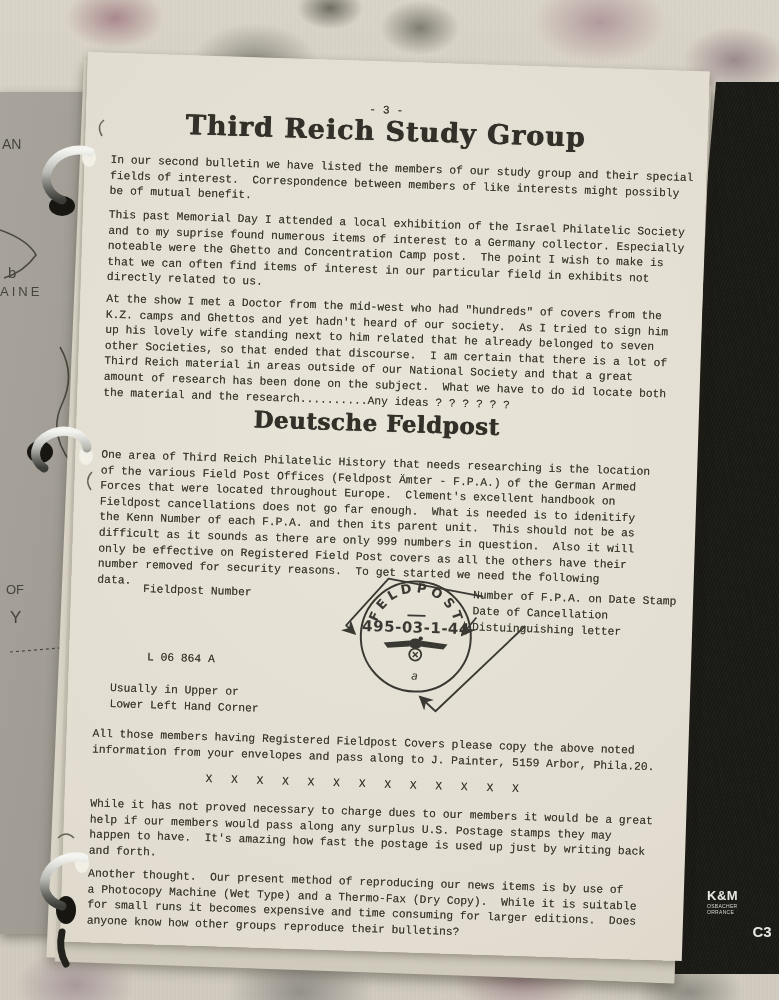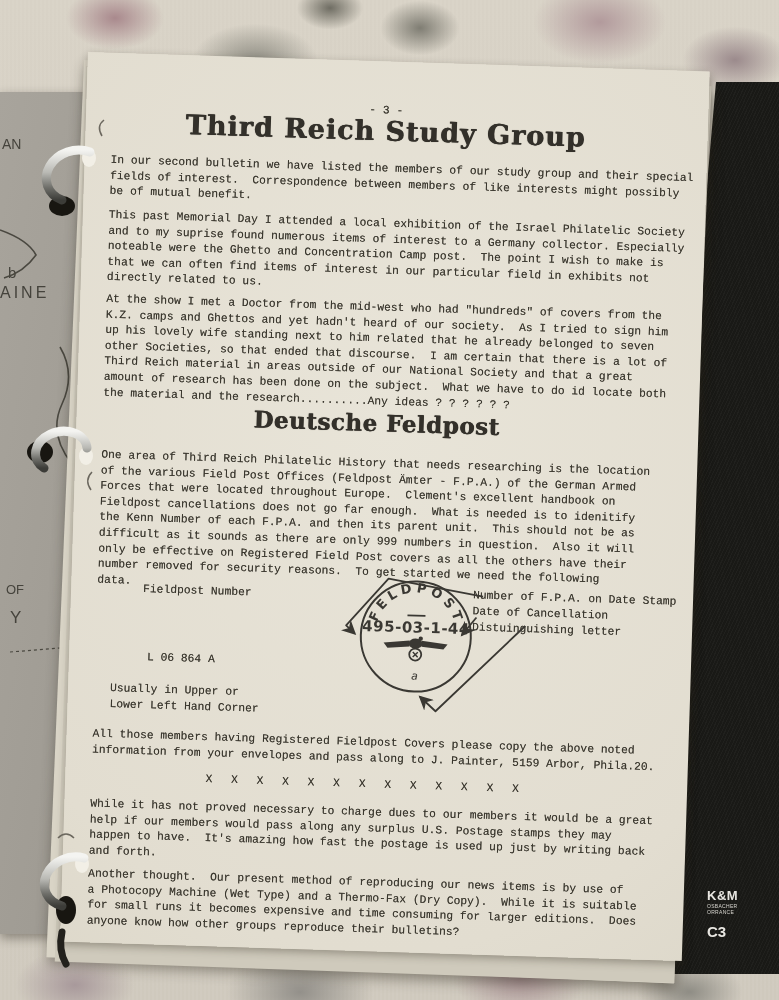--- a/index.html
+++ b/index.html
@@ -29,21 +29,21 @@
   .album{
     position:absolute;z-index:1;left:640px;top:82px;width:139px;height:892px;
     background:
       repeating-linear-gradient(115deg, rgba(255,255,255,.03) 0 1px, rgba(0,0,0,0) 1px 3px),
       #191916;
     clip-path:polygon(76px 0px, 139px 0px, 139px 892px, 10px 892px, 48px 320px);
   }
   .album-label{position:absolute;right:2px;top:806px;width:70px;color:#e9e7e2;}
   .album-brand{font-weight:bold;font-size:13px;letter-spacing:.5px;}
   .album-small{font-size:5px;letter-spacing:.3px;line-height:6px;color:#d8d6d0;white-space:nowrap;}
-  .album-code{font-size:15px;font-weight:bold;margin-top:8px;}
+  .album-code{font-size:15px;font-weight:bold;margin-top:8px;margin-left:40px;text-align:center;}
   
   .underpage{
     position:absolute;z-index:2;left:0;top:92px;width:100px;height:842px;
     background:linear-gradient(100deg,#a8a49c,#9d9991);
     box-shadow:0 4px 10px rgba(30,26,18,.4);
   }
   .map-frag{position:absolute;color:#45433c;font-family:"Liberation Sans",sans-serif;}
   
   .page2{
     position:absolute;z-index:3;left:84px;top:60px;width:628px;height:898px;
@@ -101,21 +101,21 @@
 
 <div class="underpage">
   <svg class="overlay" width="100" height="842" viewBox="0 0 100 842">
     <path d="M0 138 Q 28 148 36 163 Q 24 180 4 186" fill="none" stroke="#4a4840" stroke-width="1.6"></path>
     <path d="M60 255 Q 76 282 62 312 Q 48 342 72 372 Q 90 398 78 432 Q 72 452 80 470" fill="none" stroke="#4a4840" stroke-width="1.6"></path>
     <path d="M80 470 L 64 600 L 70 700" fill="none" stroke="#4a4840" stroke-width="1.8" stroke-dasharray="5 4"></path>
     <path d="M10 560 L 60 556" fill="none" stroke="#4a4840" stroke-width="1.2" stroke-dasharray="3 3"></path>
   </svg>
   <div class="map-frag" style="left:2px;top:44px;font-size:14px;">AN</div>
   <div class="map-frag" style="left:8px;top:172px;font-size:15px;">b</div>
-  <div class="map-frag" style="left:0px;top:192px;font-size:16px;letter-spacing:3px;">AINE</div>
+  <div class="map-frag" style="left:0px;top:192px;font-size:13px;letter-spacing:3px;">AINE</div>
   <div class="map-frag" style="left:6px;top:490px;font-size:13px;">OF</div>
   <div class="map-frag" style="left:10px;top:516px;font-size:17px;">Y</div>
 </div>
 
 <div class="page2"></div>
 <div class="page3"></div>
 
 <div class="page">
   <div class="tw centered pnum">- 3 -</div>
   <div class="gothic h1">Third Reich Study Group</div>

